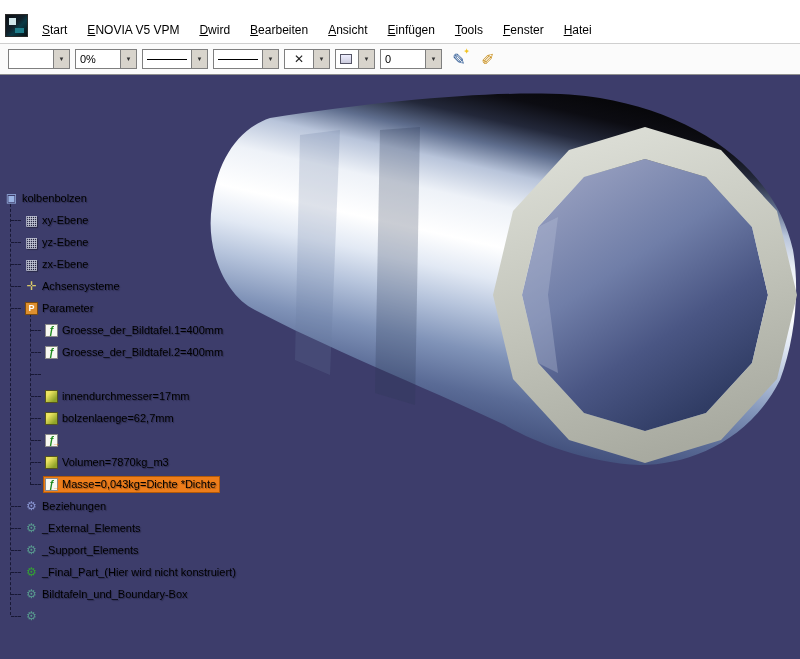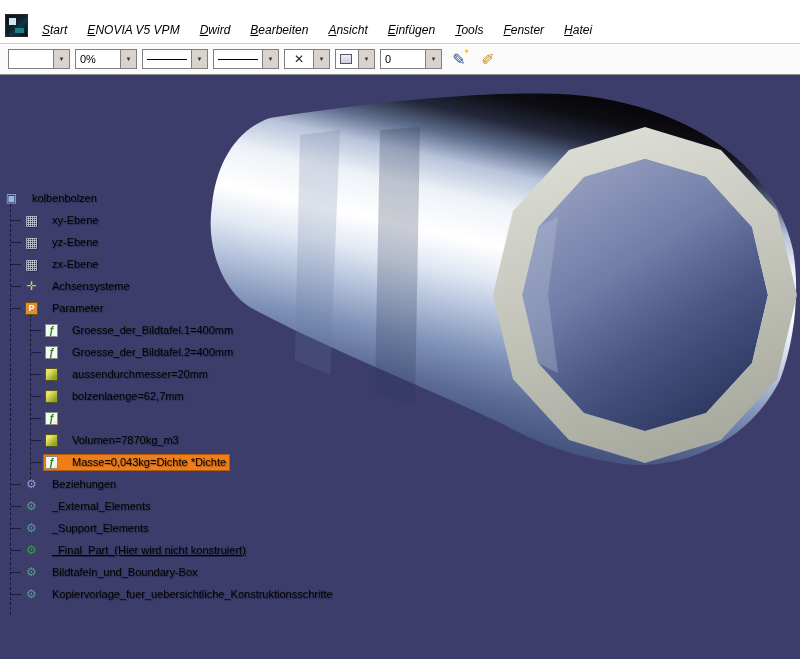--- a/index.html
+++ b/index.html
@@ -7,21 +7,21 @@
     width:800px;height:659px;overflow:hidden;position:relative;
     font-family:"Liberation Sans",sans-serif;background:#3d3d6b;
   }
   
   .topbar{position:absolute;top:0;left:0;width:800px;height:44px;background:#ffffff;border-bottom:1px solid #cfcfcf;box-sizing:border-box;}
   .app-icon{position:absolute;left:5px;top:14px;width:23px;height:23px;border:1px solid #2a2a2a;box-sizing:border-box;
     background:linear-gradient(135deg,#0b0f14 0%,#11202a 45%,#0a3a46 60%,#061014 100%);}
   .app-icon:before{content:"";position:absolute;left:3px;top:3px;width:7px;height:7px;background:#cfe6ea;}
   .app-icon:after{content:"";position:absolute;right:3px;bottom:3px;width:9px;height:5px;background:#1e7c8a;}
   .menubar{position:absolute;left:32px;bottom:2px;display:flex;align-items:center;}
-  .menu-item{padding:4px 10px;font-size:12px;color:#000;white-space:nowrap;cursor:default;font-style:italic;}
+  .menu-item{padding:4px 10px;font-size:12px;color:#000;white-space:nowrap;cursor:default;}
   .accel{text-decoration:underline;}
   
   .toolbar{position:absolute;top:44px;left:0;width:800px;height:31px;background:#fbfbfb;border-bottom:1px solid #8f8f8f;
     box-sizing:border-box;display:flex;align-items:center;gap:5px;padding-left:8px;}
   .combo{height:20px;background:#fff;border:1px solid #7f7f7f;box-sizing:border-box;display:flex;align-items:stretch;font-size:11px;color:#000;}
   .combo .val{flex:1;display:flex;align-items:center;padding:0 4px;overflow:hidden;}
   .combo .val.sym{font-size:12px;justify-content:center;color:#222;}
   .combo .drop{width:15px;background:#d8d4cc;border-left:1px solid #7f7f7f;display:flex;align-items:center;justify-content:center;font-size:6px;color:#333;}
   .line-sample{display:inline-block;width:100%;height:1px;background:#000;}
   .mini-icon{display:inline-block;width:12px;height:10px;border:1px solid #556;background:linear-gradient(#eef,#ccd);box-sizing:border-box;}
@@ -37,22 +37,22 @@
   .vline{position:absolute;width:0;border-left:1px dashed rgba(5,5,25,.65);}
   .vline-root{left:8px;top:12px;height:416px;}
   .vline-params{left:28px;top:122px;height:176px;}
   .trow{height:22px;display:flex;align-items:center;white-space:nowrap;position:relative;}
   .trow.l0{padding-left:2px;}
   .trow.l1{padding-left:9px;}
   .trow.l2{padding-left:29px;}
   .stub{display:inline-block;width:10px;height:0;border-top:1px dashed rgba(5,5,25,.65);margin-right:3px;flex:none;}
   .content{display:inline-flex;align-items:center;padding:1px 3px 1px 1px;}
   .selected .content{background:#ee7d1a;outline:1px solid #b35a08;}
-  .underline .tlabel{text-decoration:underline;text-align:center;}
-  .tlabel{margin-left:14px;text-shadow:1px 1px 1px rgba(0,0,20,.35);}
+  .underline .tlabel{text-align:center;}
+  .tlabel{margin-left:4px;text-shadow:1px 1px 1px rgba(0,0,20,.35);}
   .icon{width:13px;height:13px;flex:none;display:inline-flex;align-items:center;justify-content:center;font-size:11px;line-height:13px;box-sizing:border-box;position:relative;}
   .icon-part{color:#9ab4e4;font-size:12px;}
   .icon-plane{color:#c6cad8;font-size:14px;text-shadow:1px 1px 1px rgba(0,0,0,.45);}
   .icon-axis{color:#d8c868;font-size:12px;}
   .icon-parameter-set{background:#de8f2e;border:1px solid #7a4a10;color:#fff;font-weight:bold;font-size:9px;}
   .icon-formula{background:#f8f8f2;border:1px solid #8a8a8a;color:#1f8a1f;font-style:italic;font-weight:bold;font-size:10px;}
   .icon-formula-driven{background:#f8f8f2;border:1px solid #8a8a8a;color:#1f8a1f;font-style:italic;font-weight:bold;font-size:10px;}
   .icon-formula-driven:after{content:"→";position:absolute;right:-3px;bottom:-4px;font-size:8px;font-style:normal;color:#e07614;}
   .icon-parameter{background:linear-gradient(135deg,#ece460 25%,#90a428 80%);border:1px solid #55551e;}
   .icon-relations{color:#8a96d2;font-size:12px;}
@@ -231,23 +231,26 @@
       </div>
       <div class="trow l2">
         <span class="stub"></span>
         <span class="content">
           <span class="icon icon-formula">ƒ</span>
           <span class="tlabel">Groesse_der_Bildtafel.2=400mm</span>
         </span>
       </div>
       <div class="trow l2">
         <span class="stub"></span>
+      </div>
+      <div class="trow l2">
+        <span class="stub"></span>
         <span class="content">
           <span class="icon icon-parameter"></span>
-          <span class="tlabel">aussendurchmesser=20mm</span>
+          <span class="tlabel">innendurchmesser=17mm</span>
         </span>
       </div>
       <div class="trow l2">
         <span class="stub"></span>
         <span class="content">
           <span class="icon icon-parameter"></span>
           <span class="tlabel">bolzenlaenge=62,7mm</span>
         </span>
       </div>
       <div class="trow l2">
@@ -302,17 +305,16 @@
         <span class="stub"></span>
         <span class="content">
           <span class="icon icon-geoset">⚙</span>
           <span class="tlabel">Bildtafeln_und_Boundary-Box</span>
         </span>
       </div>
       <div class="trow l1">
         <span class="stub"></span>
         <span class="content">
           <span class="icon icon-geoset">⚙</span>
-          <span class="tlabel">Kopiervorlage_fuer_uebersichtliche_Konstruktionsschritte</span>
         </span>
       </div>
     </div>
 </div>
 
 </body></html>

